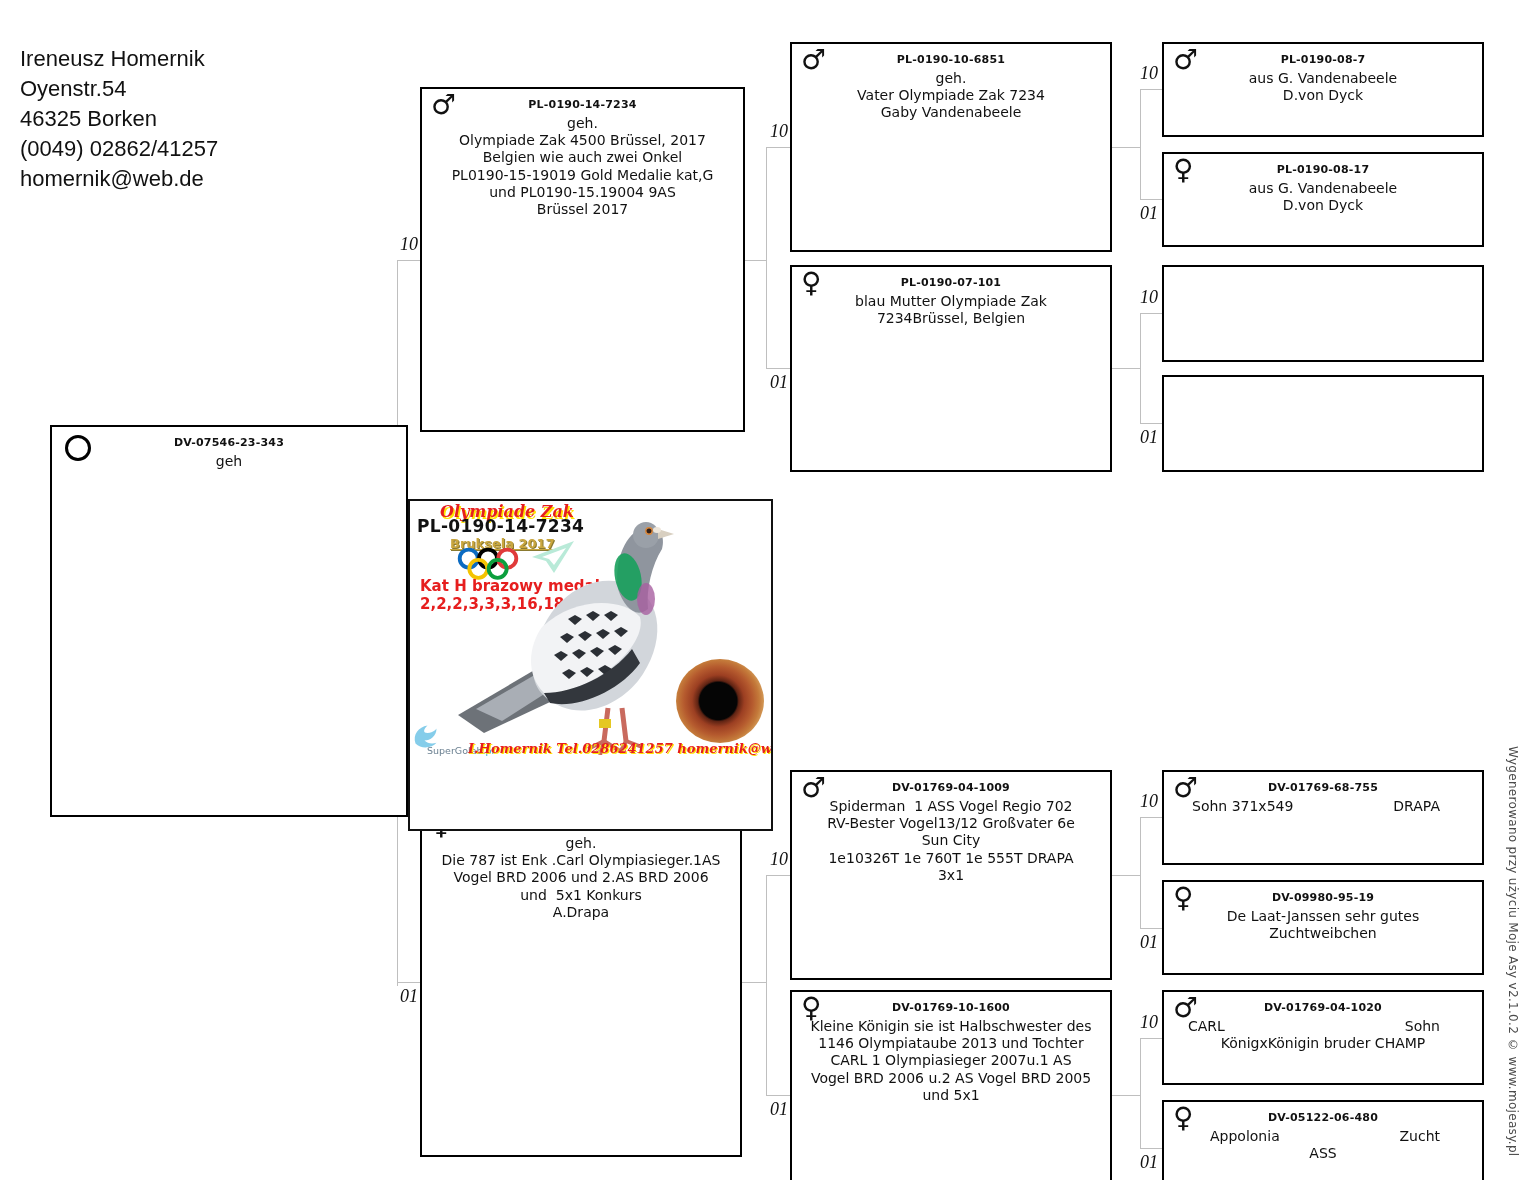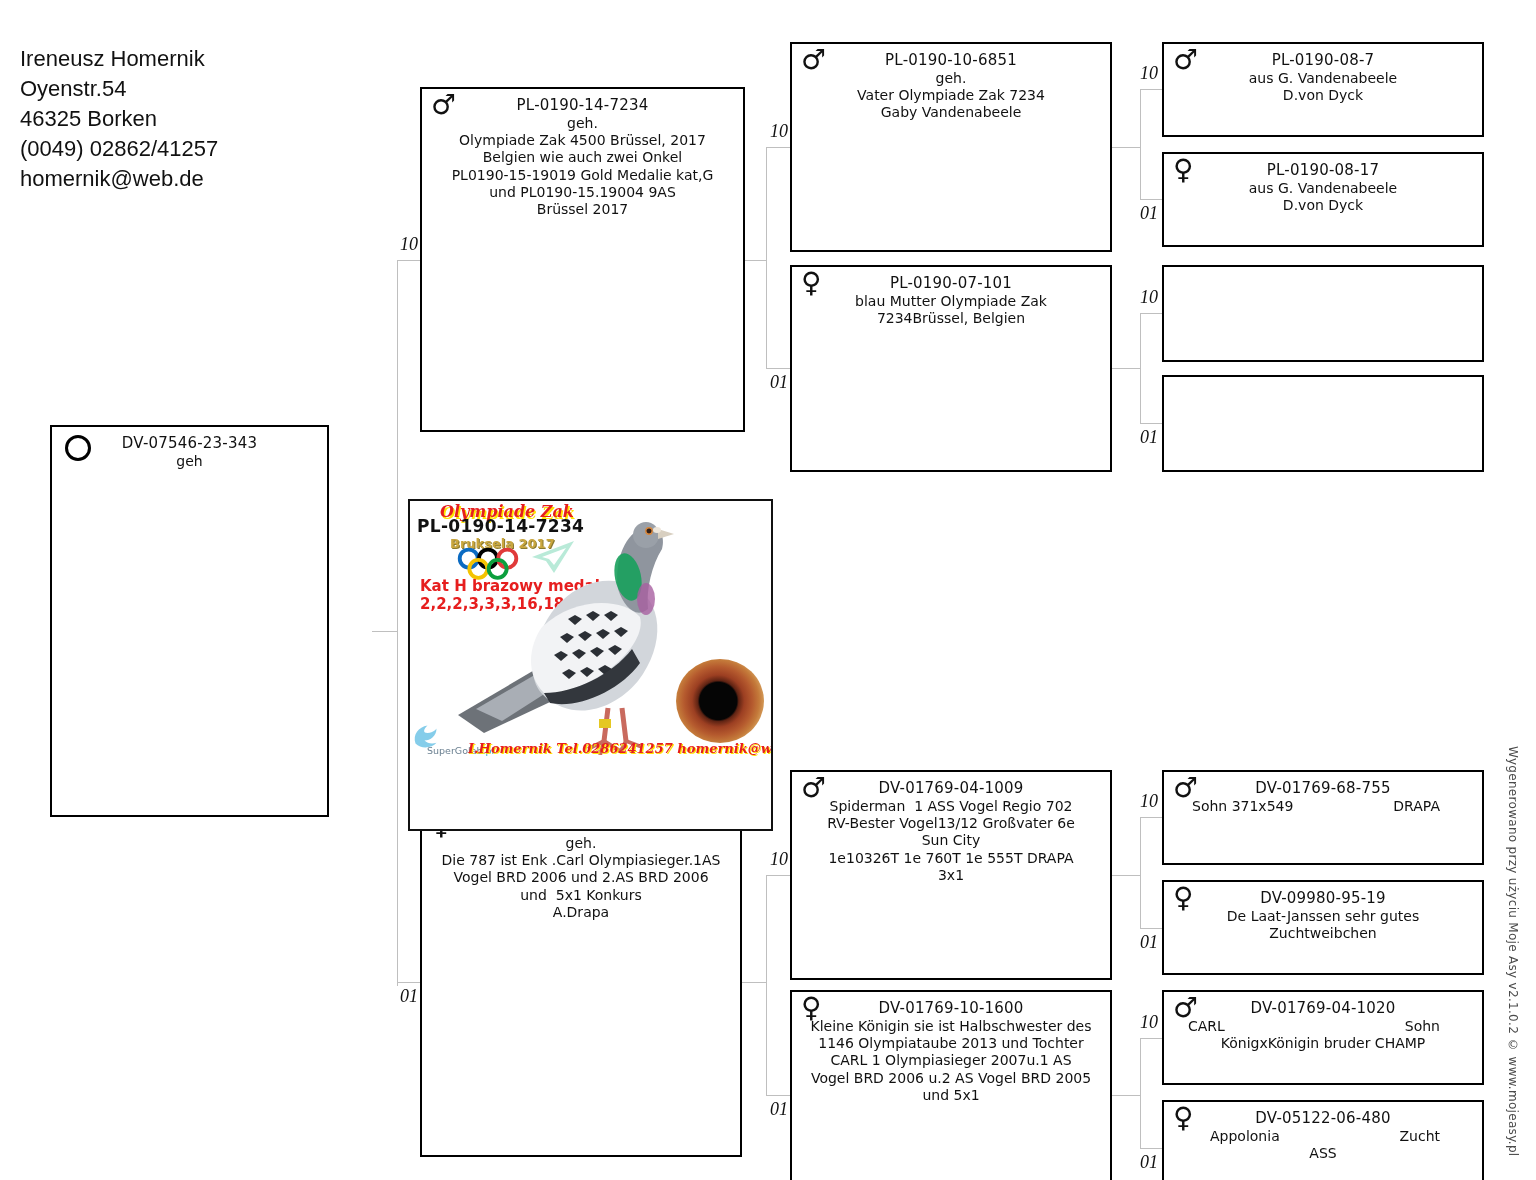--- a/index.html
+++ b/index.html
@@ -5,21 +5,21 @@
   html,body{margin:0;padding:0;background:#fff;}
   #canvas{position:relative;width:1536px;height:1180px;background:#fff;overflow:hidden;
           font-family:"DejaVu Sans",sans-serif;color:#111;margin-top:32px;}
 
   
   .owner{position:absolute;left:20px;top:12px;font:22px/30px "Liberation Sans",sans-serif;color:#111;}
 
   
   .pbox{position:absolute;background:#fff;border:2px solid #000;box-sizing:border-box;
         padding-top:6px;text-align:center;}
-  .ring{font-weight:normal;font-size:15px;line-height:20px;letter-spacing:.2px;}
+  .ring{font-weight:bold;font-size:11px;line-height:20px;letter-spacing:.2px;}
   .bline{font-size:14px;line-height:17.2px;white-space:pre-wrap;}
   .split{display:flex;justify-content:space-between;font-size:14px;line-height:17.2px;
          padding:0 42px 0 28px;}
   .sex{position:absolute;left:9px;top:0;font-size:28px;line-height:32px;font-family:"DejaVu Sans",sans-serif;}
   .circle{position:absolute;left:13px;top:8px;width:20px;height:20px;border:3.5px solid #000;border-radius:50%;}
 
   
   .cl{position:absolute;background:#bfbfbf;}
   .h{height:1px;} .v{width:1px;}
   .cnum{position:absolute;width:40px;text-align:right;font:italic 18px "Liberation Serif",serif;color:#111;}
@@ -28,21 +28,21 @@
   .watermark{position:absolute;left:1506px;top:714px;height:466px;writing-mode:vertical-rl;
              font:12px "DejaVu Sans",sans-serif;color:#4a4a4a;letter-spacing:.3px;}
 
   
   .photo{position:absolute;left:408px;top:467px;width:365px;height:332px;border:2px solid #111;
          box-sizing:border-box;background:#fff;overflow:hidden;}
   .ph-name{position:absolute;left:30px;top:1px;font:italic bold 16px "DejaVu Serif",serif;color:#e61e1e;
            text-shadow:1.5px 1.5px 0 #ffe400;}
   .ph-ring{position:absolute;left:7px;top:15px;font:bold 17px "DejaVu Sans",sans-serif;color:#111;letter-spacing:.3px;}
   .ph-event{position:absolute;left:40px;top:35px;font:bold 13px "DejaVu Sans",sans-serif;color:#c9a63e;
-            text-shadow:1px 1px 0 #8a7a30;}
+            text-shadow:1px 1px 0 #8a7a30;text-decoration:underline;}
   .ph-rings{position:absolute;left:45px;top:46px;}
   .ph-arrow{position:absolute;left:122px;top:40px;}
   .ph-medal{position:absolute;left:10px;top:76px;font:bold 15px "DejaVu Sans",sans-serif;color:#e61e1e;}
   .ph-results{position:absolute;left:10px;top:94px;font:bold 15px "DejaVu Sans",sans-serif;color:#e61e1e;}
   .ph-pigeon{position:absolute;left:40px;top:2px;}
   .ph-eye{position:absolute;left:266px;top:158px;width:88px;height:84px;border-radius:50%;
           background:radial-gradient(circle at 48% 50%, #050505 0 30%, #5e2313 33%, #9c3f22 42%,
                      #b55a2e 55%, #c47a3a 66%, #d8a360 76%, #ecd2a0 85%, #caa05f 93%, #9c6a33 100%);}
   .ph-logo{position:absolute;left:1px;top:220px;}
   .ph-logotext{position:absolute;left:17px;top:244px;font:9.5px "DejaVu Sans",sans-serif;color:#6b8091;}
@@ -110,21 +110,21 @@
   <div class="cnum" style="left:748px;top:1067px">01</div>
   <div class="cnum" style="left:1118px;top:31px">10</div>
   <div class="cnum" style="left:1118px;top:171px">01</div>
   <div class="cnum" style="left:1118px;top:255px">10</div>
   <div class="cnum" style="left:1118px;top:395px">01</div>
   <div class="cnum" style="left:1118px;top:759px">10</div>
   <div class="cnum" style="left:1118px;top:900px">01</div>
   <div class="cnum" style="left:1118px;top:980px">10</div>
   <div class="cnum" style="left:1118px;top:1120px">01</div>
 
-  <div class="pbox" style="left:50px;top:393px;width:279px;height:392px">
+  <div class="pbox" style="left:50px;top:393px;width:358px;height:392px">
     <span class="circle"></span>
     <div class="ring">DV-07546-23-343</div>
     <div class="bline">geh</div>
   </div>
 
   <div class="pbox" style="left:420px;top:55px;width:325px;height:345px">
     <span class="sex">♂</span>
     <div class="ring">PL-0190-14-7234</div>
     <div class="bline">geh.</div>
     <div class="bline">Olympiade Zak 4500 Brüssel, 2017</div>

